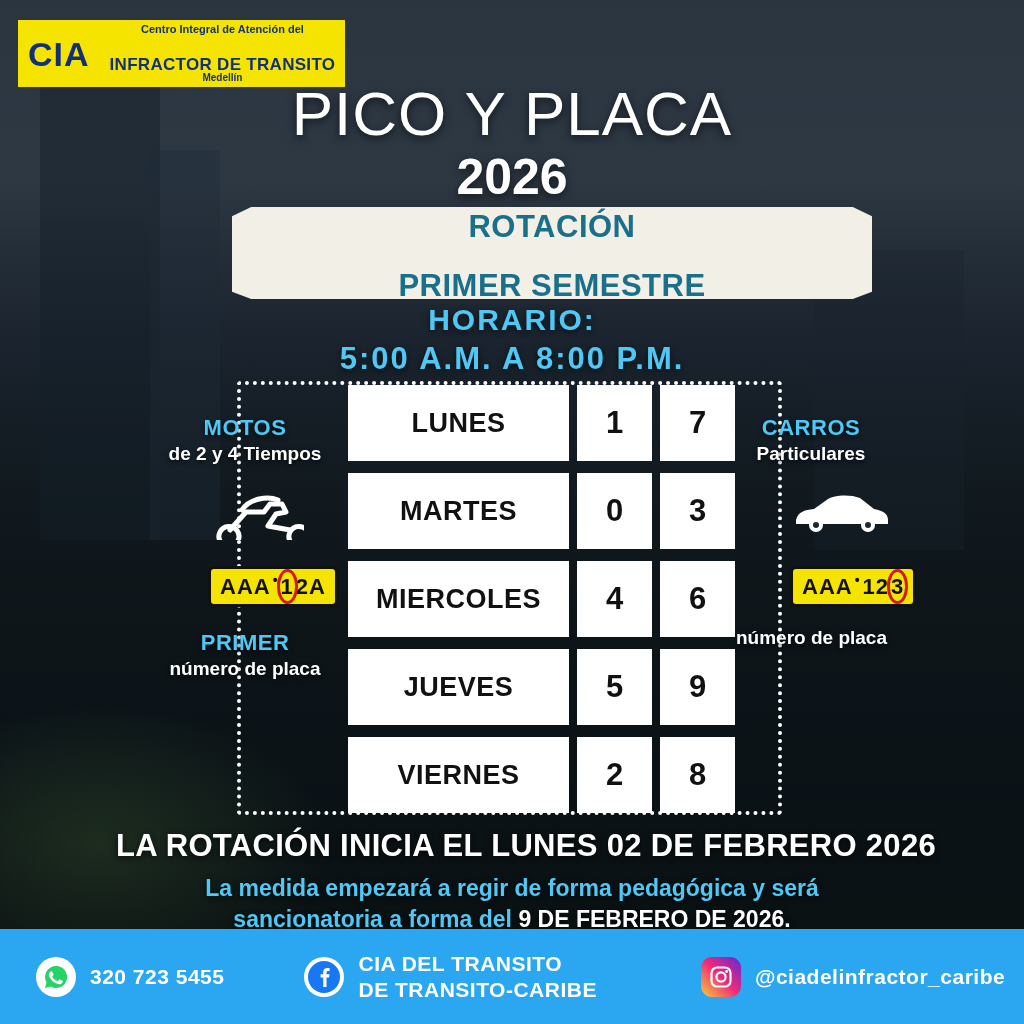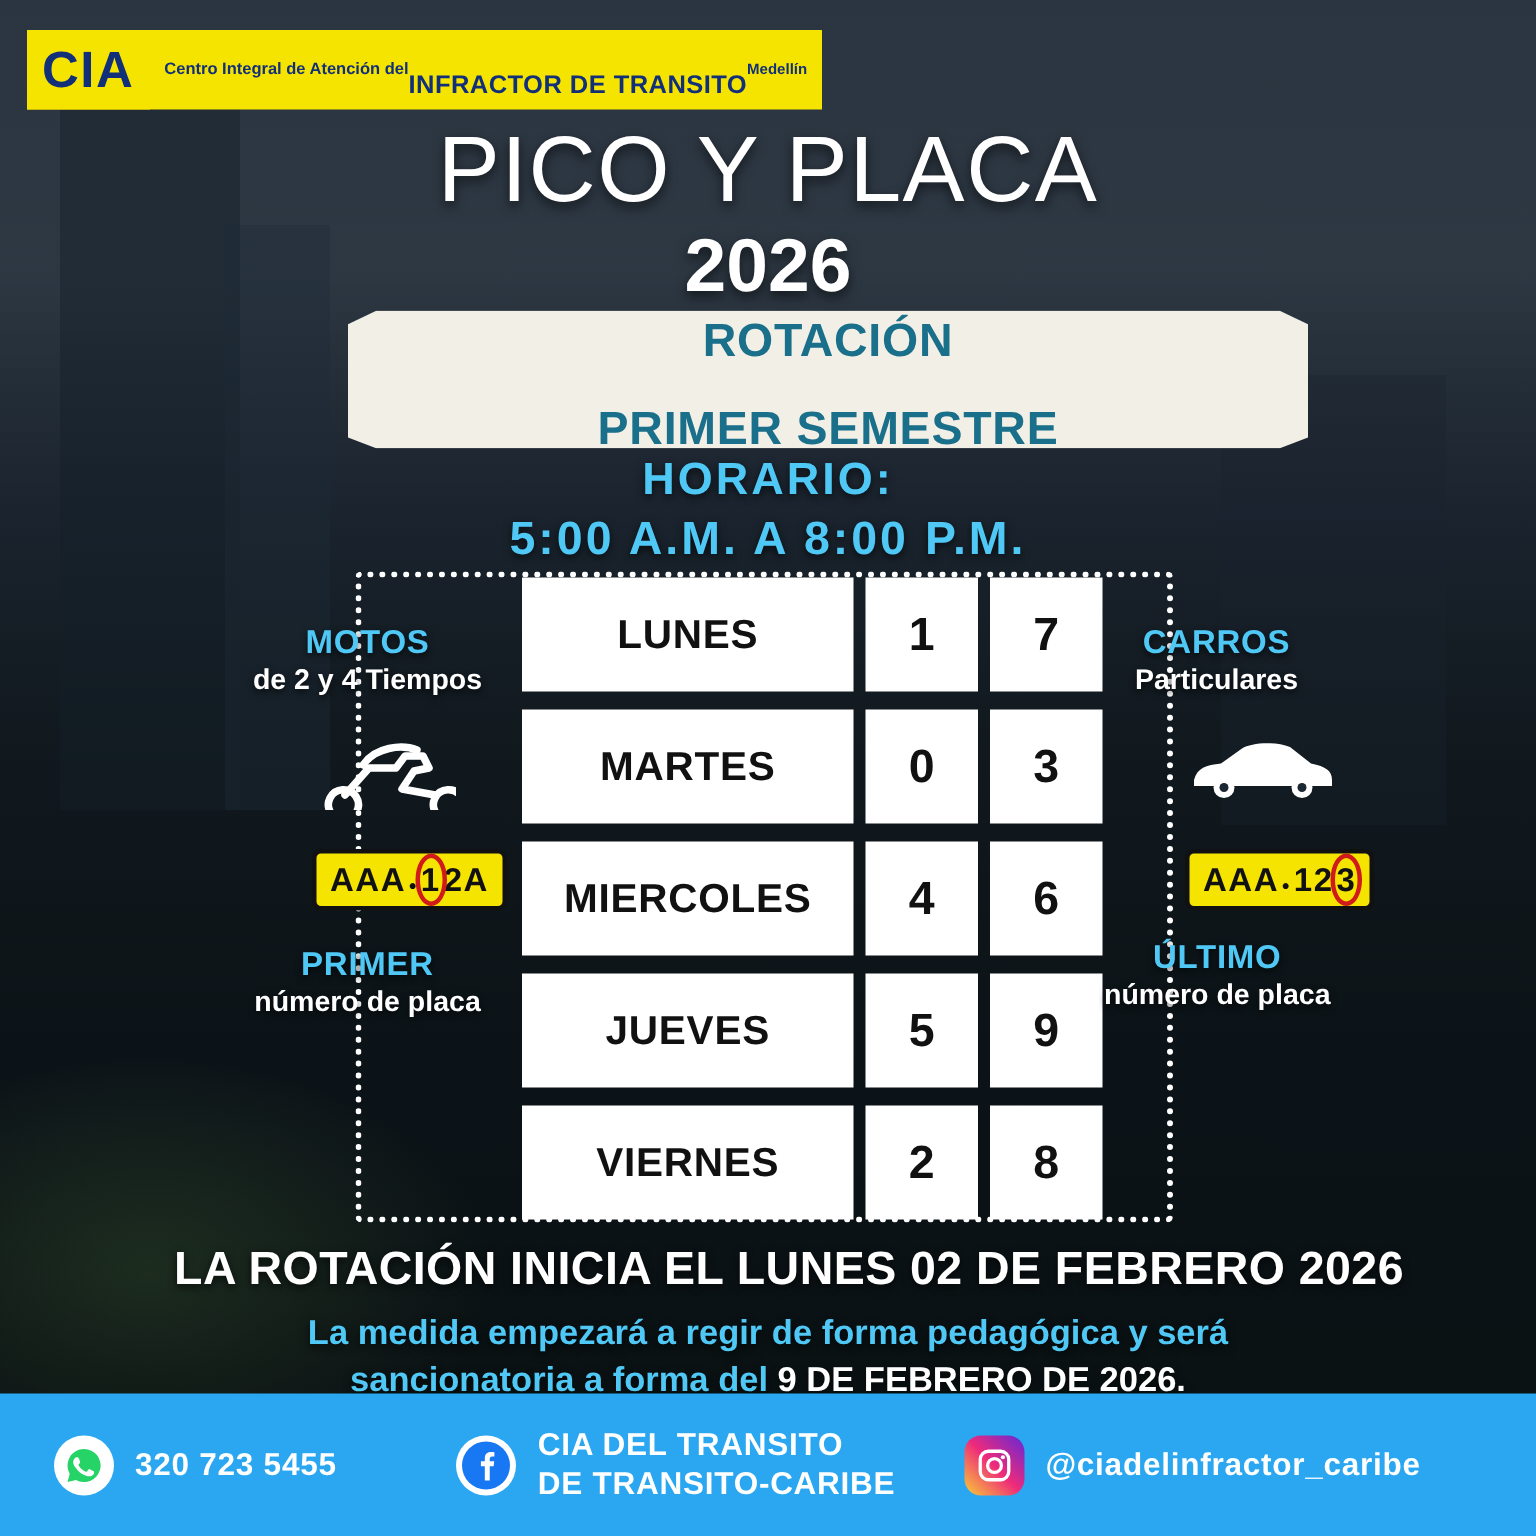--- a/index.html
+++ b/index.html
@@ -39,21 +39,21 @@
     background: #f5e400; color: #12307a;
     font-weight: bold; font-size: 34px; letter-spacing: 1px;
     padding: 6px 8px 4px 8px;
     display: flex; align-items: center; justify-content: center;
     border: 2px solid #f5e400;
     font-family: "Liberation Sans", sans-serif;
   }
   .logo-right {
     background: #f5e400; color: #111;
     padding: 4px 10px 3px 10px;
-    display: flex; flex-direction: row; align-items: center; justify-content: center;
+    display: flex; flex-direction: column; align-items: center; justify-content: center;
     line-height: 1.05;
   }
   .logo-l1 { font-size: 11px; font-weight: bold; color:#12307a; }
   .logo-l2 { font-size: 17px; font-weight: bold; color:#12307a; letter-spacing: .3px; margin-top: 20px; }
   .logo-l3 { font-size: 10px; font-weight: bold; color:#12307a; }
 
   
   .title-main {
     position: absolute; top: 78px; left: 0; width: 100%;
     text-align: center; color: #ffffff;
@@ -132,21 +132,21 @@
   }
   .veh-moto { position: absolute; left: 212px; top: 492px; }
   .veh-car { position: absolute; left: 790px; top: 490px; }
 
   
   .plate {
     position: absolute;
     background: #f5e400; color: #111; border: 3px solid #111; border-radius: 6px;
     font-weight: bold; font-size: 22px; letter-spacing: 1px;
     padding: 5px 9px 4px 9px;
-    display: flex; align-items: flex-end; gap: 2px;
+    display: flex; align-items: flex-start; gap: 2px;
   }
   .plate-left { left: 208px; top: 566px; }
   .plate-right { left: 790px; top: 566px; }
   .plate .dot { font-size: 14px; position: relative; top: -2px; }
   .circ {
     display: inline-block; position: relative;
   }
   .circ::after {
     content: ""; position: absolute; left: -4px; top: -5px; right: -4px; bottom: -4px;
     border: 3px solid #d11a1a; border-radius: 50%;
@@ -173,21 +173,21 @@
 
   
   .footer {
     position: absolute; left: 0; bottom: 0; width: 100%; height: 95px;
     background: #2aa7f0;
     display: flex; align-items: center;
   }
   .f-item { display: flex; align-items: center; gap: 14px; }
   .f-wa { margin-left: 36px; }
   .f-fb { margin-left: 80px; }
-  .f-ig { margin-left: 46px; }
+  .f-ig { margin-left: 104px; }
   .f-text { color: #ffffff; font-weight: bold; font-size: 21px; letter-spacing: .5px; line-height: 1.2; }
   .icon-circle {
     width: 40px; height: 40px; border-radius: 50%;
     display: flex; align-items: center; justify-content: center;
   }
   .wa { background: #ffffff; }
   .fb { background: #ffffff; }
   .ig { width: 40px; height: 40px; border-radius: 11px;
         background: linear-gradient(45deg,#f9ce34,#ee2a7b,#6228d7);
         display:flex; align-items:center; justify-content:center; }
@@ -300,21 +300,20 @@
   </div>
 
   <div class="plate plate-right">
     <span>AAA</span>
     <span class="dot">•</span>
     <span>12</span>
       <span class="circ">3</span>
   </div>
 
   <div class="label-bottom-right">
-    <div class="side-title">ÚLTIMO</div>
     <div class="side-sub">número de placa</div>
   </div>
 
   <div class="start-line">LA ROTACIÓN INICIA EL LUNES 02 DE FEBRERO 2026</div>
   <div class="note">
     <div>La medida empezará a regir de forma pedagógica y será</div>
     <div><span>sancionatoria a forma del </span><span class="white">9 DE FEBRERO DE 2026.</span></div>
   </div>
 
   <div class="footer">

